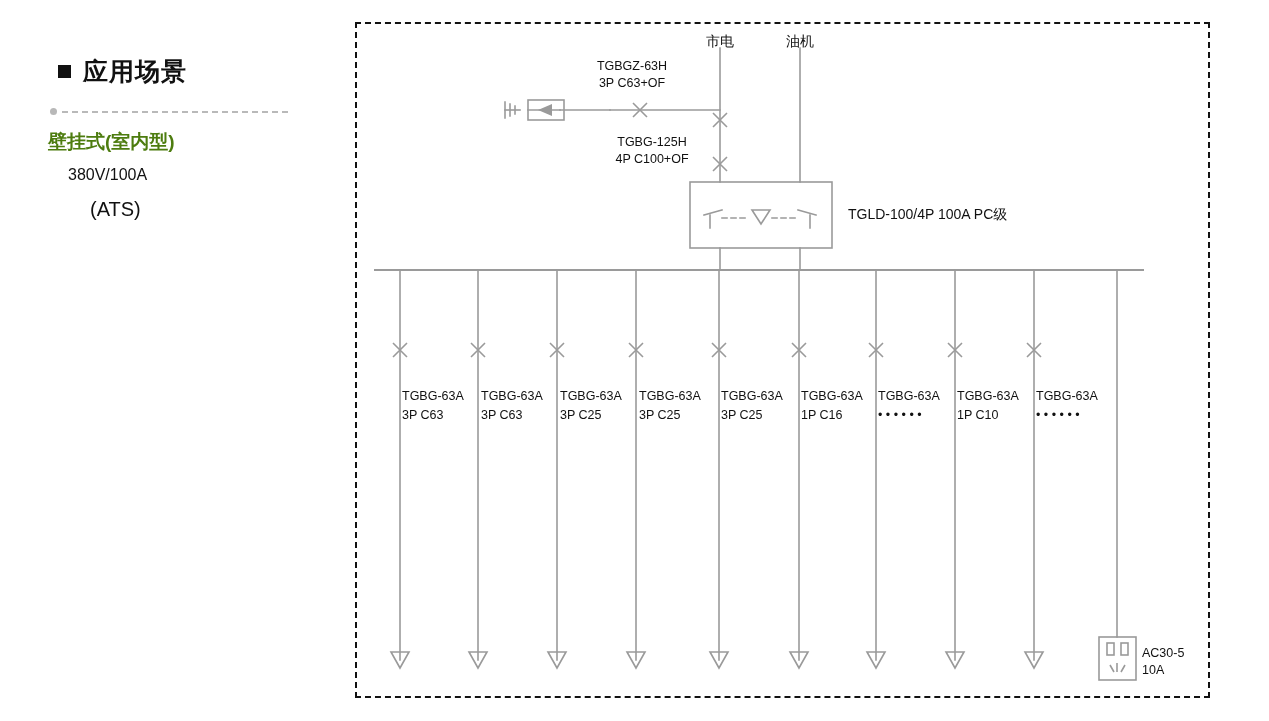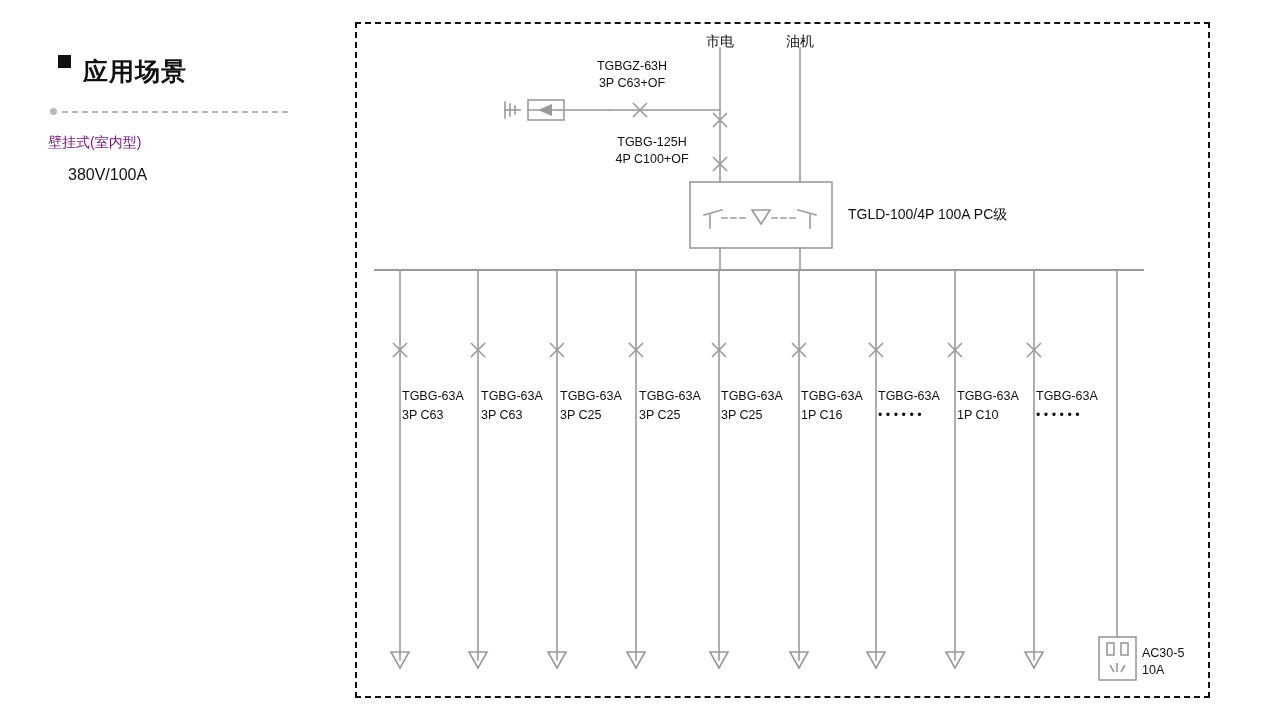--- a/index.html
+++ b/index.html
@@ -27,21 +27,21 @@
     left: 40px;
     top: 55px;
     width: 280px;
   }
   .section-title {
     font-size: 25px;
     font-weight: bold;
     letter-spacing: 1px;
     color: #111;
     display: flex;
-    align-items: flex-start;
+    align-items: center;
     gap: 12px;
     padding-left: 18px;
   }
   .bullet-square {
     width: 13px;
     height: 13px;
     background: #111;
     display: inline-block;
   }
   .divider {
@@ -65,24 +65,25 @@
     left: 12px;
     top: 5px;
     width: 226px;
     border-top: 2px dashed #b9b9b9;
   }
   .caption-lines {
     margin-top: 10px;
     text-align: left;
   }
   .cap1 {
-    font-size: 14px;
-    color: #701a75;
+    font-size: 19px;
+    color: #4d7c0f;
     padding-left: 8px;
     line-height: 32px;
+    font-weight: bold;
   }
   .cap2 {
     font-size: 16px;
     color: #111;
     padding-left: 28px;
     line-height: 34px;
   }
   .cap3 {
     font-size: 20px;
     color: #111;
@@ -126,20 +127,21 @@
       <span class="bullet-square"></span>
       <span>应用场景</span>
     </div>
     <div class="divider">
       <span class="dot"></span>
       <span class="dash"></span>
     </div>
     <div class="caption-lines">
       <div class="cap1">壁挂式(室内型)</div>
       <div class="cap2">380V/100A</div>
+      <div class="cap3">(ATS)</div>
     </div>
   </div>
 
   <div class="diagram-frame"></div>
 
   <svg class="svg-wrap" viewBox="0 0 1269 721">
 
     <g stroke="#9a9a9a" stroke-width="1.6" fill="none" stroke-linecap="square">
 
       <line x1="720" y1="48" x2="720" y2="182"></line>

